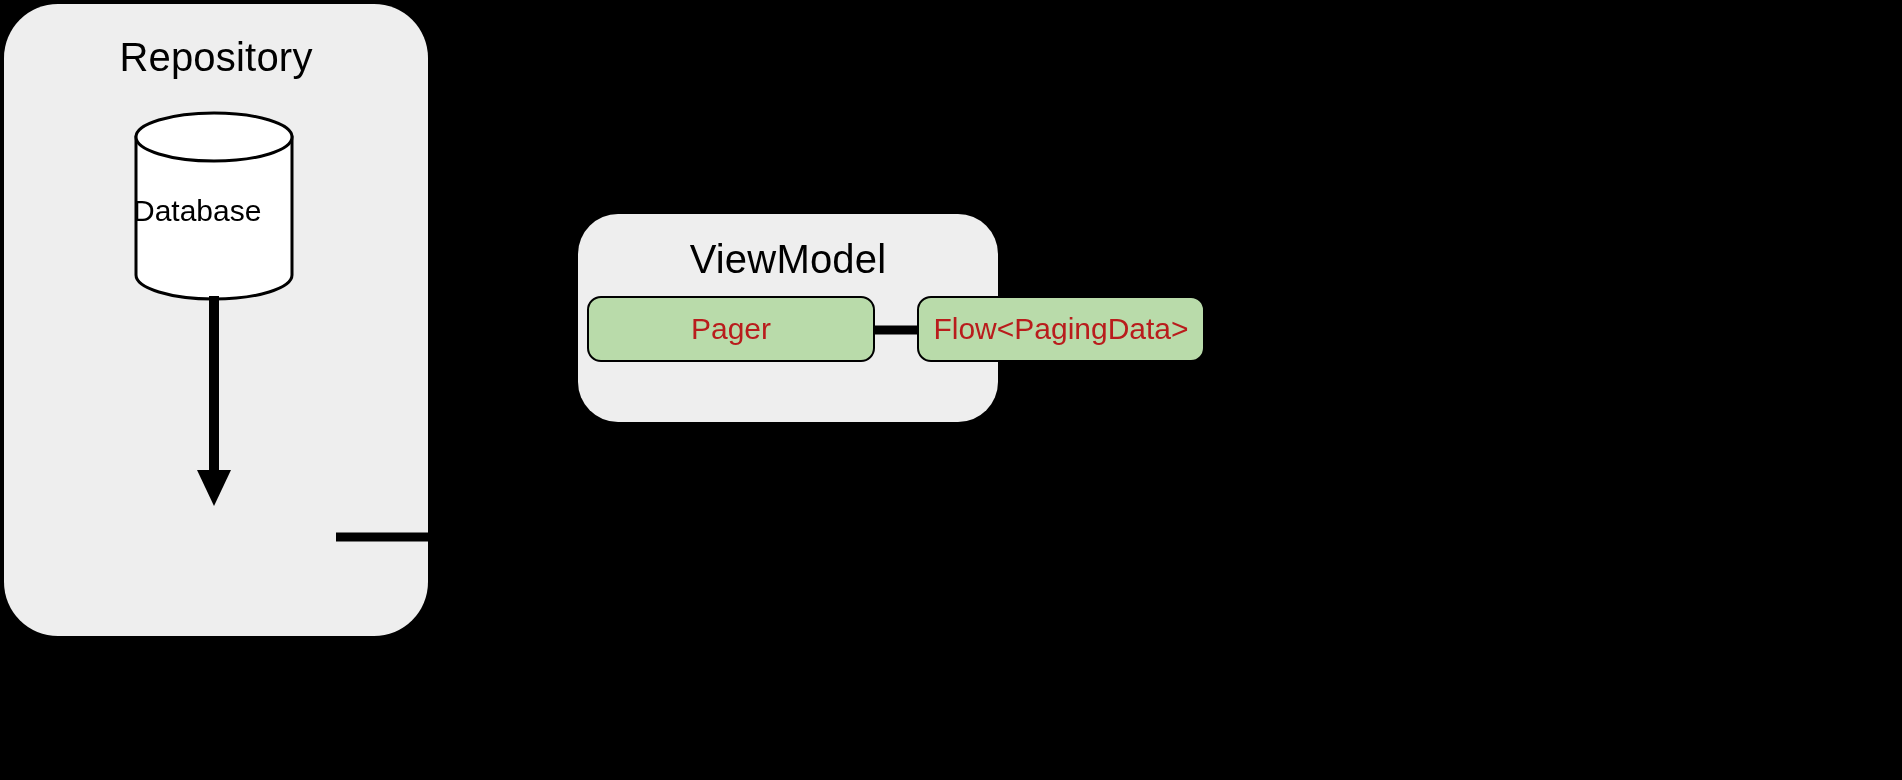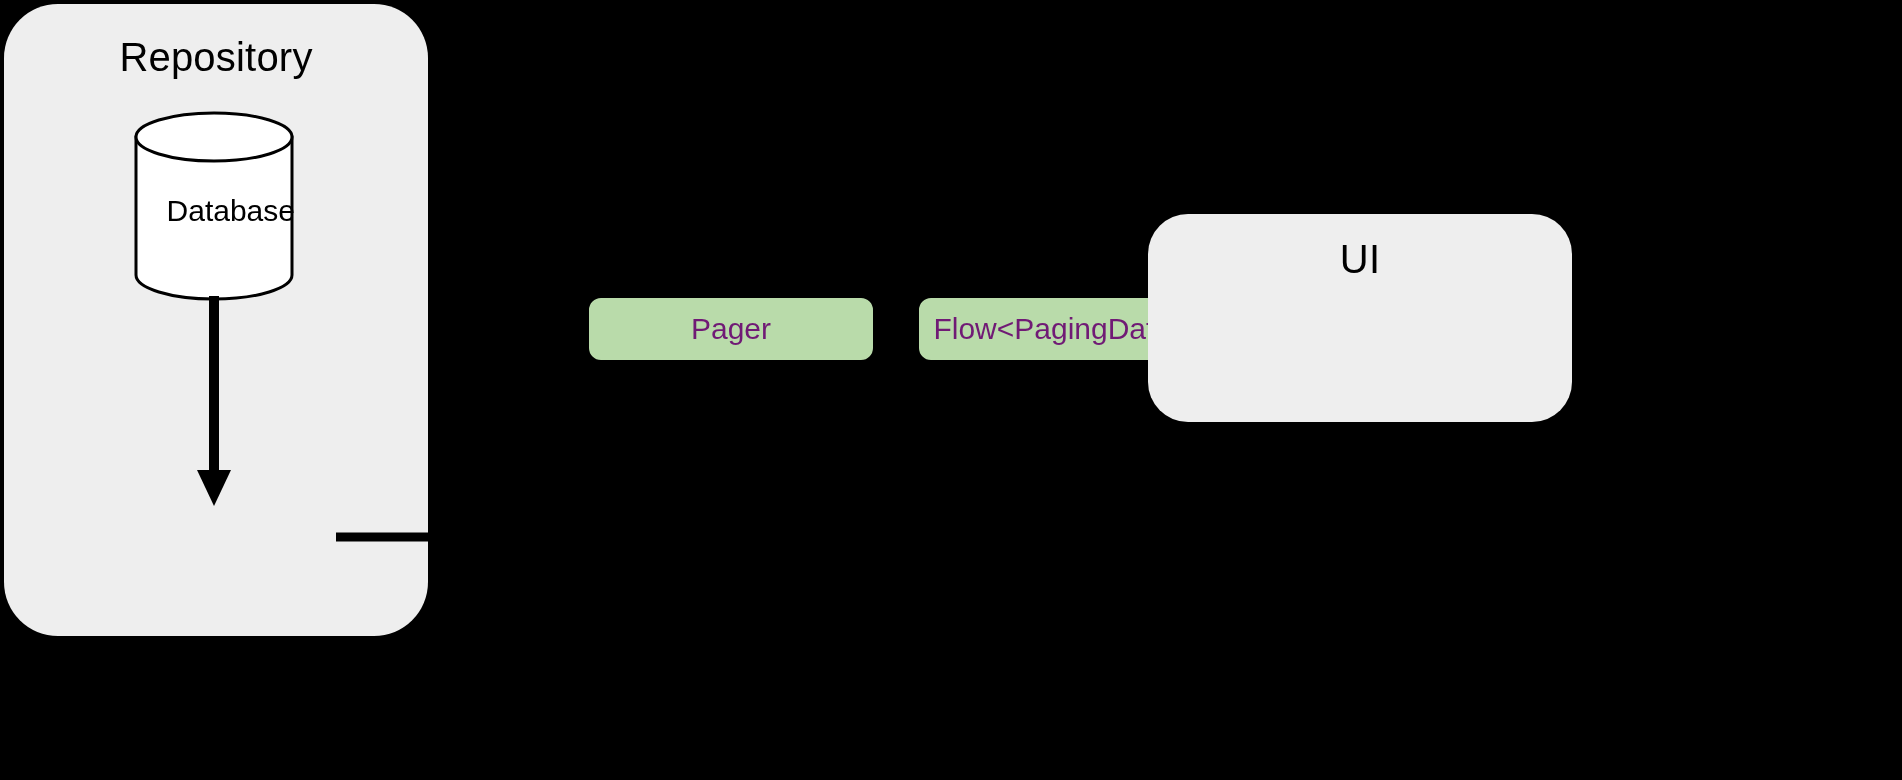--- a/index.html
+++ b/index.html
@@ -37,37 +37,37 @@
   }
   .node {
     position: absolute;
     background: #b9dbaa;
     border: 2px solid #000000;
     border-radius: 14px;
     box-sizing: border-box;
     display: flex;
     align-items: center;
     justify-content: center;
-    color: #701a75;
+    color: #b91c1c;
     font-size: 30px;
     line-height: 34px;
     white-space: nowrap;
     text-align: center;
   }
   .cyl {
     position: absolute;
   }
   .cyl svg {
     display: block;
   }
   .cyl-label {
     position: absolute;
     left: 0;
     right: 0;
-    text-align: right;
+    text-align: left;
     color: #000000;
     font-size: 30px;
     line-height: 34px;
     white-space: nowrap;
     pointer-events: none;
   }
   .conn {
     position: absolute;
     overflow: visible;
   }
@@ -98,20 +98,23 @@
   </div>
 
 
   <div class="conn" style="left:336px; top:388px; width:384px; height:160px;">
     <svg width="384" height="160" viewBox="0 0 384 160" aria-hidden="true">
       <path d="M0,149 L238,149 L238,11 L356,11" fill="none" stroke="#000000" stroke-width="9" stroke-linecap="butt" stroke-linejoin="miter"></path>
       <polygon points="378,11 344,-6 344,28" fill="#000000"></polygon>
     </svg>
   </div>
 
+  <div class="panel" style="left:578px; top:214px; width:420px; height:208px; border-radius:40px;">
+    <div class="panel-title" style="top:22px;">ViewModel</div>
+  </div>
 
   <div class="node" style="left:587px; top:296px; width:288px; height:66px;">
     <span>Pager</span>
   </div>
 
   <div class="conn" style="left:873px; top:324px; width:50px; height:12px;">
     <svg width="50" height="12" viewBox="0 0 50 12" aria-hidden="true">
       <line x1="0" y1="6" x2="50" y2="6" stroke="#000000" stroke-width="9"></line>
     </svg>
   </div>
@@ -120,18 +123,15 @@
     <span>Flow&lt;PagingData&gt;</span>
   </div>
 
   <div class="conn" style="left:1203px; top:316px; width:66px; height:28px;">
     <svg width="66" height="28" viewBox="0 0 66 28" aria-hidden="true">
       <line x1="0" y1="14" x2="44" y2="14" stroke="#000000" stroke-width="9"></line>
       <polygon points="62,14 32,-1 32,29" fill="#000000"></polygon>
     </svg>
   </div>
 
-  <div class="panel" style="left:1148px; top:214px; width:424px; height:208px; border-radius:40px;">
-    <div class="panel-title" style="top:22px;">UI</div>
-  </div>
 
 
 </div>
 
 </body></html>

